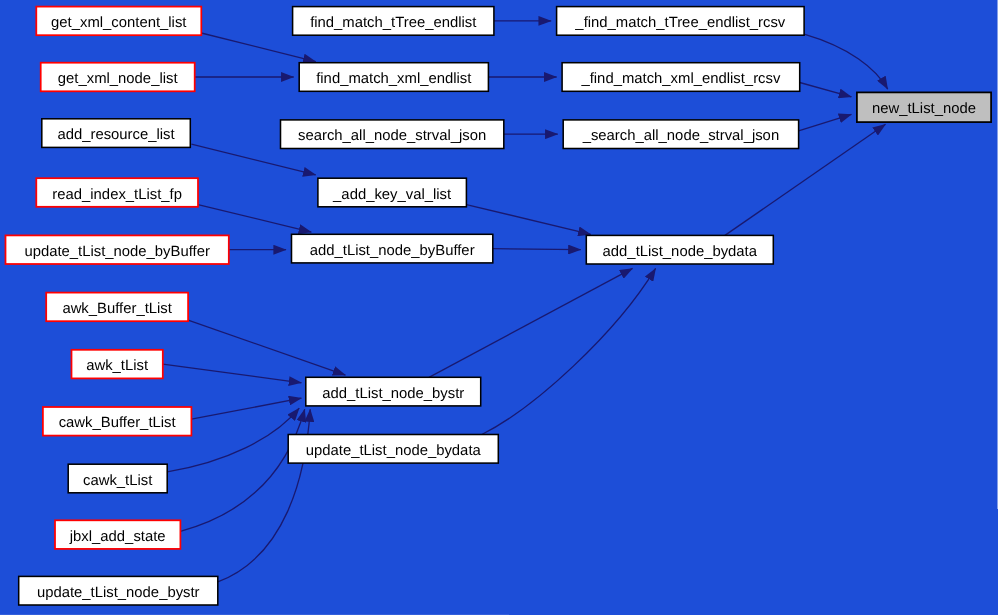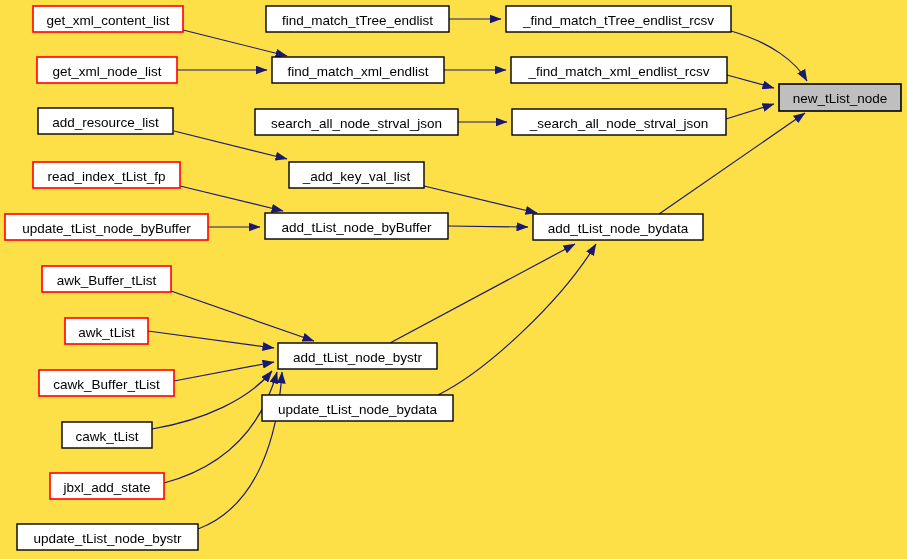--- a/index.html
+++ b/index.html
@@ -4,21 +4,21 @@
 <style>
   html, body {
     margin: 0;
     padding: 0;
     background: #ffffff;
   }
   .canvas {
     position: relative;
     width: 907px;
     height: 559px;
-    background: #fde047;
+    background: #1d4ed8;
     overflow: hidden;
     font-family: "Liberation Sans", sans-serif;
   }
   svg {
     display: block;
   }
   svg text {
     font-family: "Liberation Sans", sans-serif;
     font-size: 13.5px;
     fill: #000000;

